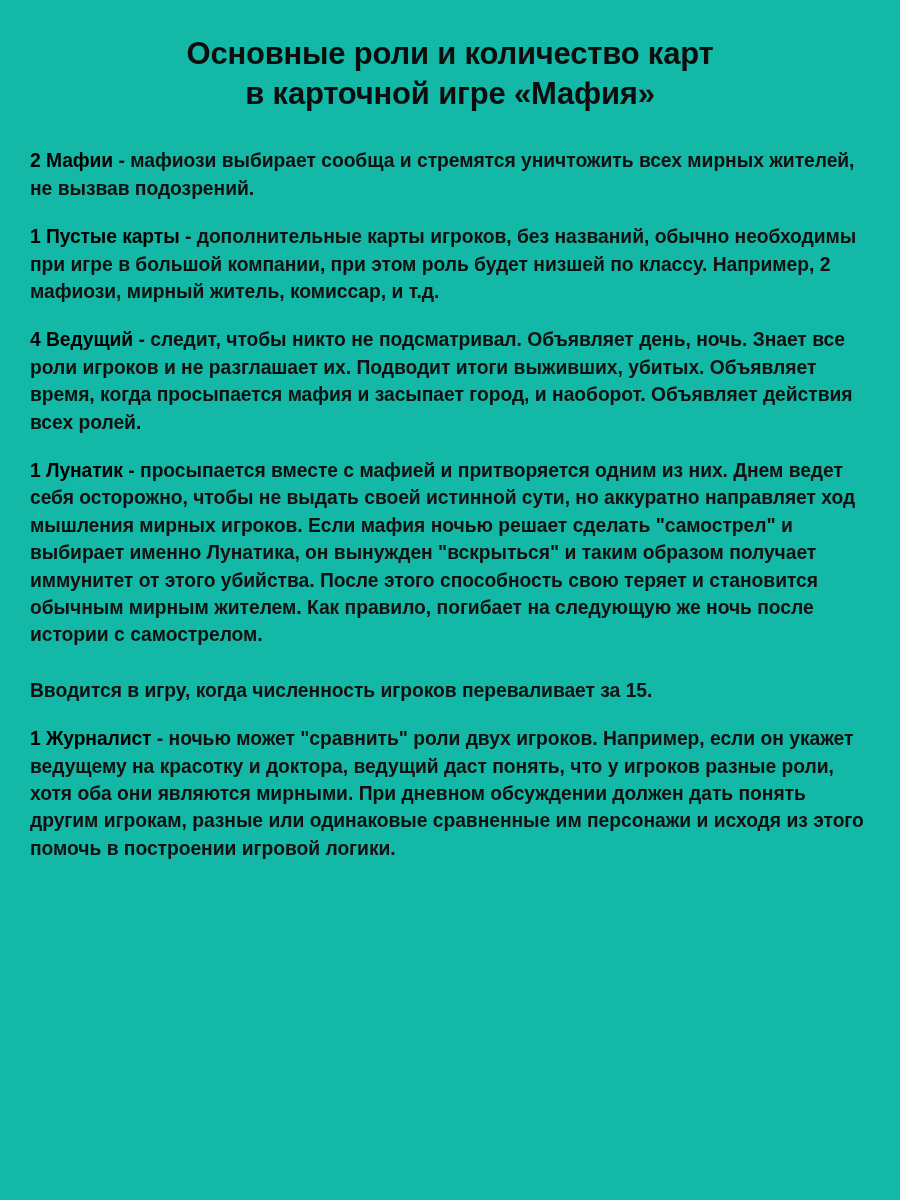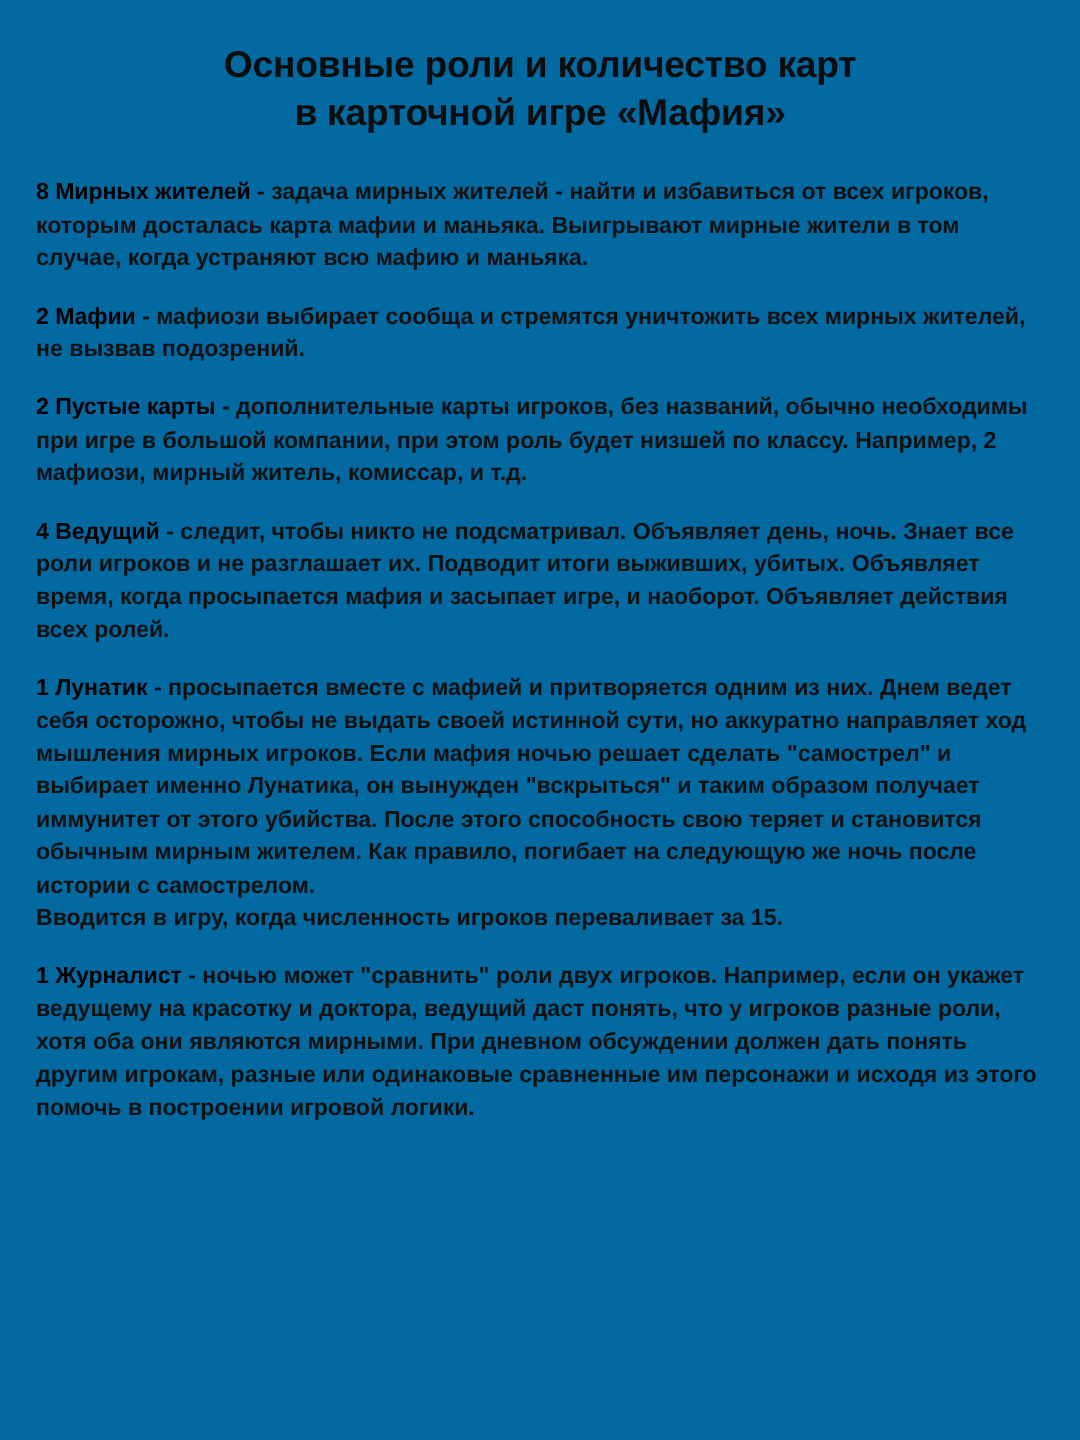--- a/index.html
+++ b/index.html
@@ -14,21 +14,21 @@
     font-family: "Liberation Sans", "DejaVu Sans", sans-serif;
     color: #111111;
     overflow: hidden;
   }
 
   .page {
     width: 900px;
     height: 1200px;
     box-sizing: border-box;
     padding: 28px 30px 0 30px;
-    background: #0369a1;
+    background: #14b8a6;
   }
 
   .doc-title {
     text-align: center;
     font-size: 31px;
     line-height: 1.28;
     font-weight: 900;
     letter-spacing: -0.2px;
     color: #0d0d0d;
     margin: 6px 0 0 0;
@@ -66,48 +66,46 @@
     font-weight: 700;
   }
 
   .role-desc {
     font-weight: 700;
   }
 
   .role-extra {
     display: block;
     font-weight: 700;
+    margin-top: 28px;
   }
 </style>
 </head>
 <body>
 
 <div class="page">
 
   <h1 class="doc-title">
     <span class="title-line">Основные роли и количество карт</span>
     <span class="title-line">в карточной игре «Мафия»</span>
   </h1>
 
   <div class="body-block">
 
-    <p class="role">
-      <span class="role-name">8 Мирных жителей</span><span class="role-sep"> - </span><span class="role-desc">задача мирных жителей - найти и избавиться от всех игроков, которым досталась карта мафии и маньяка. Выигрывают мирные жители в том случае, когда устраняют всю мафию и маньяка.</span>
-    </p>
 
     <p class="role">
       <span class="role-name">2 Мафии</span><span class="role-sep"> - </span><span class="role-desc">мафиози выбирает сообща и стремятся уничтожить всех мирных жителей, не вызвав подозрений.</span>
     </p>
 
     <p class="role">
-      <span class="role-name">2 Пустые карты</span><span class="role-sep"> - </span><span class="role-desc">дополнительные карты игроков, без названий, обычно необходимы при игре в большой компании, при этом роль будет низшей по классу. Например, 2 мафиози, мирный житель, комиссар, и т.д.</span>
+      <span class="role-name">1 Пустые карты</span><span class="role-sep"> - </span><span class="role-desc">дополнительные карты игроков, без названий, обычно необходимы при игре в большой компании, при этом роль будет низшей по классу. Например, 2 мафиози, мирный житель, комиссар, и т.д.</span>
     </p>
 
     <p class="role">
-      <span class="role-name">4 Ведущий</span><span class="role-sep"> - </span><span class="role-desc">следит, чтобы никто не подсматривал. Объявляет день, ночь. Знает все роли игроков и не разглашает их. Подводит итоги выживших, убитых. Объявляет время, когда просыпается мафия и засыпает игре, и наоборот. Объявляет действия всех ролей.</span>
+      <span class="role-name">4 Ведущий</span><span class="role-sep"> - </span><span class="role-desc">следит, чтобы никто не подсматривал. Объявляет день, ночь. Знает все роли игроков и не разглашает их. Подводит итоги выживших, убитых. Объявляет время, когда просыпается мафия и засыпает город, и наоборот. Объявляет действия всех ролей.</span>
     </p>
 
 
 
     <p class="role">
       <span class="role-name">1 Лунатик</span><span class="role-sep"> - </span><span class="role-desc">просыпается вместе с мафией и притворяется одним из них. Днем ведет себя осторожно, чтобы не выдать своей истинной сути, но аккуратно направляет ход мышления мирных игроков. Если мафия ночью решает сделать "самострел" и выбирает именно Лунатика, он вынужден "вскрыться" и таким образом получает иммунитет от этого убийства. После этого способность свою теряет и становится обычным мирным жителем. Как правило, погибает на следующую же ночь после истории с самострелом.</span><span class="role-extra">Вводится в игру, когда численность игроков переваливает за 15.</span>
     </p>
 
     <p class="role">
       <span class="role-name">1 Журналист</span><span class="role-sep"> - </span><span class="role-desc">ночью может "сравнить" роли двух игроков. Например, если он укажет ведущему на красотку и доктора, ведущий даст понять, что у игроков разные роли, хотя оба они являются мирными. При дневном обсуждении должен дать понять другим игрокам, разные или одинаковые сравненные им персонажи и исходя из этого помочь в построении игровой логики.</span>

